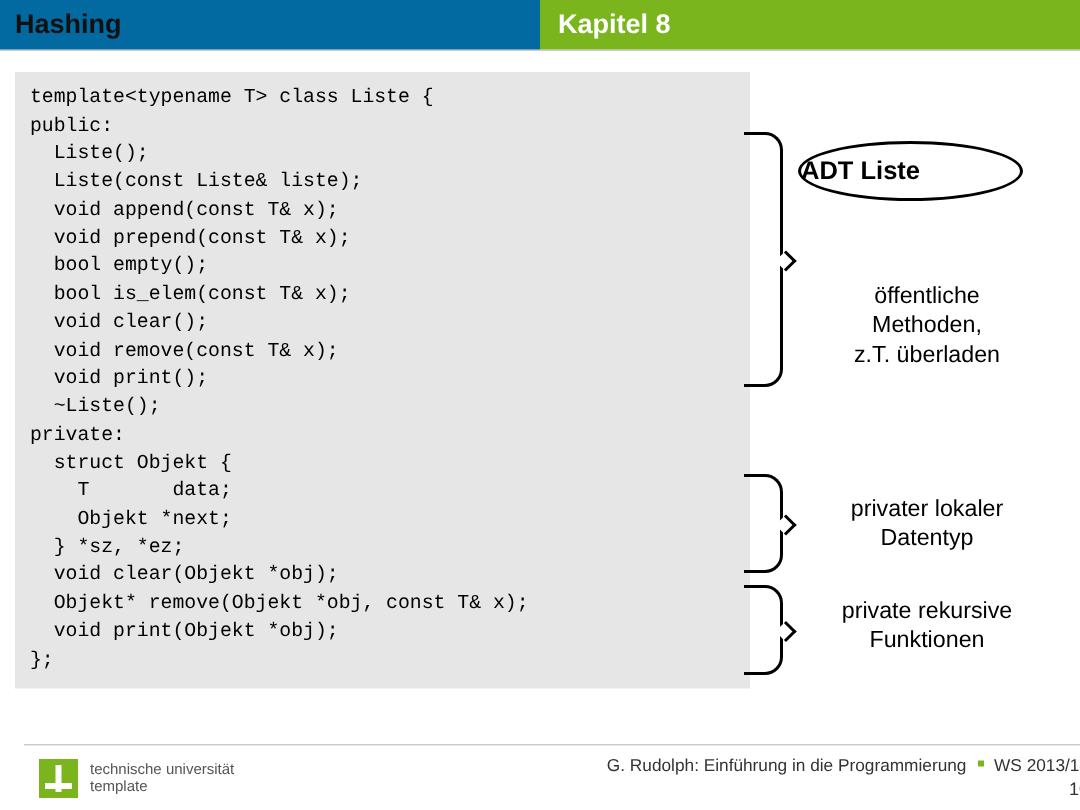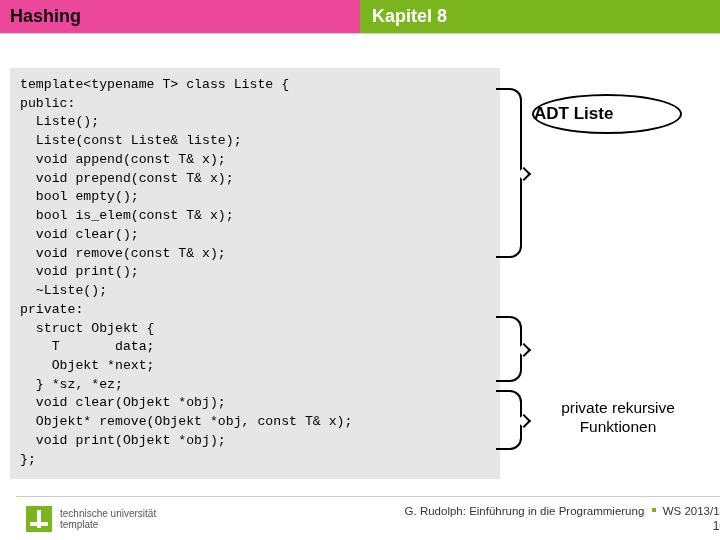--- a/index.html
+++ b/index.html
@@ -17,21 +17,21 @@
     height: 34px;
     background: #fff;
     border-bottom: 1px solid #ccc;
   }
   .headerbar .left {
     flex: 0 0 360px;
     padding: 6px 10px;
     font-weight: bold;
     font-size: 18px;
     color: #111;
-    background: #ec4899;
+    background: #0369a1;
   }
   .headerbar .right {
     flex: 1;
     padding: 6px 12px;
     font-weight: bold;
     font-size: 18px;
     color: #fff;
     background: #7ab51d;
   }
   .content {
@@ -43,21 +43,20 @@
   .codebox {
     background: #e6e6e6;
     width: 490px;
     padding: 8px 10px 10px 10px;
     font-family: "Courier New", Courier, monospace;
     font-size: 13.2px;
     line-height: 1.42;
     color: #000;
     white-space: pre;
     position: relative;
-    margin-top: 20px;
   }
   .annotations {
     position: absolute;
     left: 520px;
     top: 14px;
     width: 190px;
     height: 430px;
   }
   .adt-ellipse {
     position: absolute;
@@ -194,22 +193,24 @@
   Objekt* remove(Objekt *obj, const T&amp; x);
   void print(Objekt *obj);
 };</pre>
 
   <div class="annotations">
     <div class="adt-ellipse">
       <span>ADT Liste</span>
     </div>
 
     <div class="brace brace1"></div>
+    <div class="ann-label ann1">öffentliche<br>Methoden,<br>z.T. überladen</div>
 
     <div class="brace brace2"></div>
+    <div class="ann-label ann2">privater lokaler<br>Datentyp</div>
 
     <div class="brace brace3"></div>
     <div class="ann-label ann3">private rekursive<br>Funktionen</div>
   </div>
 </div>
 
 <div class="footer">
   <div class="logo">
     <div class="logo-mark"></div>
     <div class="logo-text">

